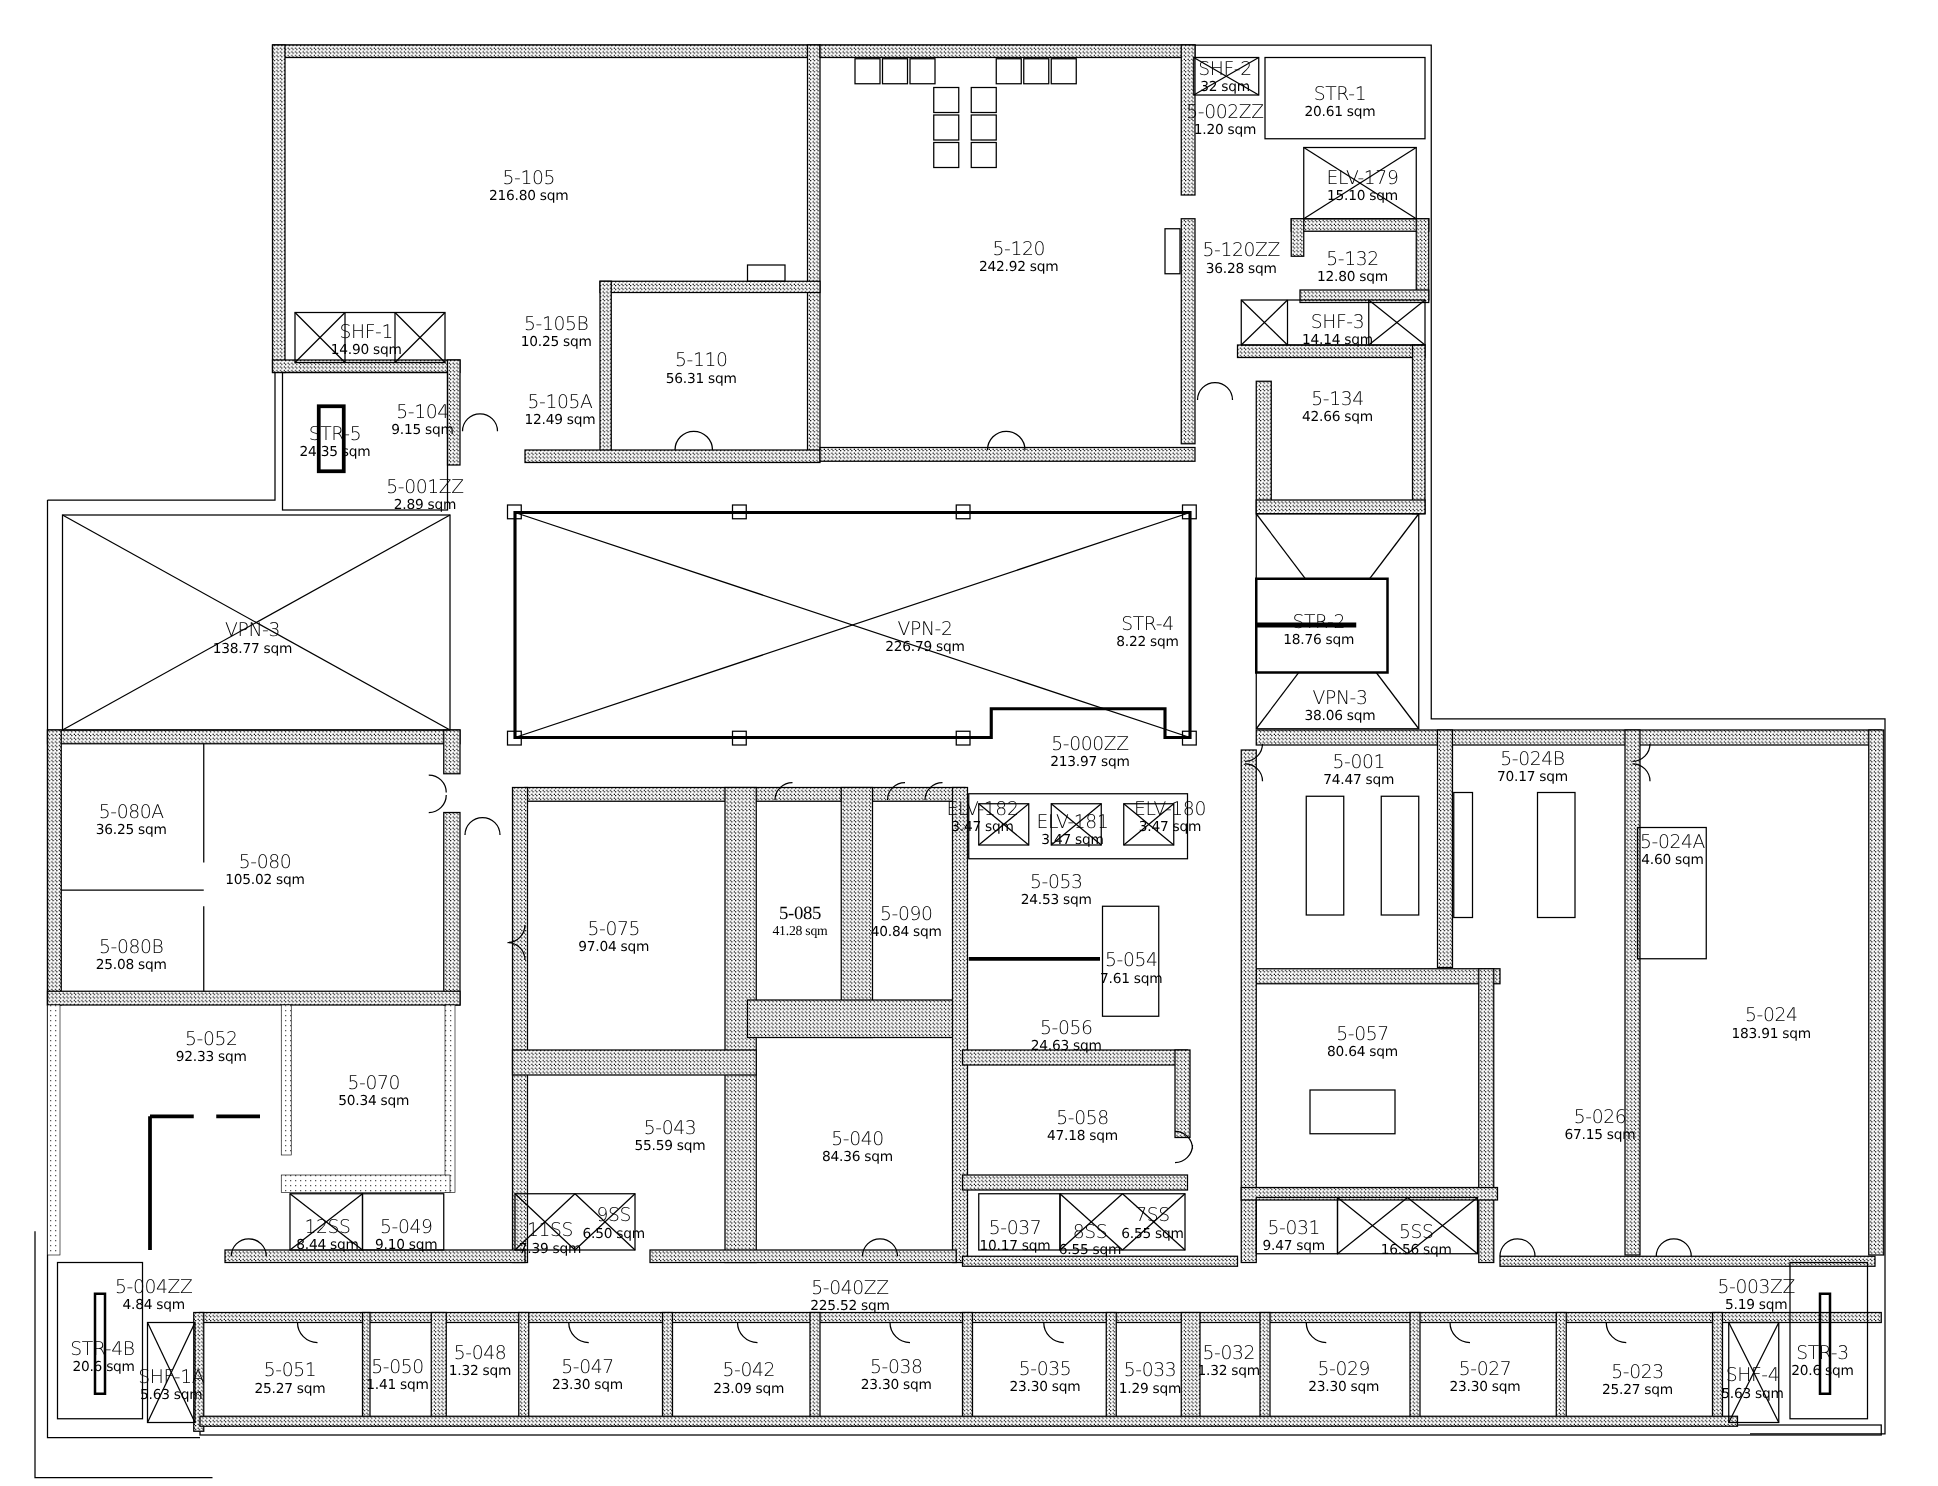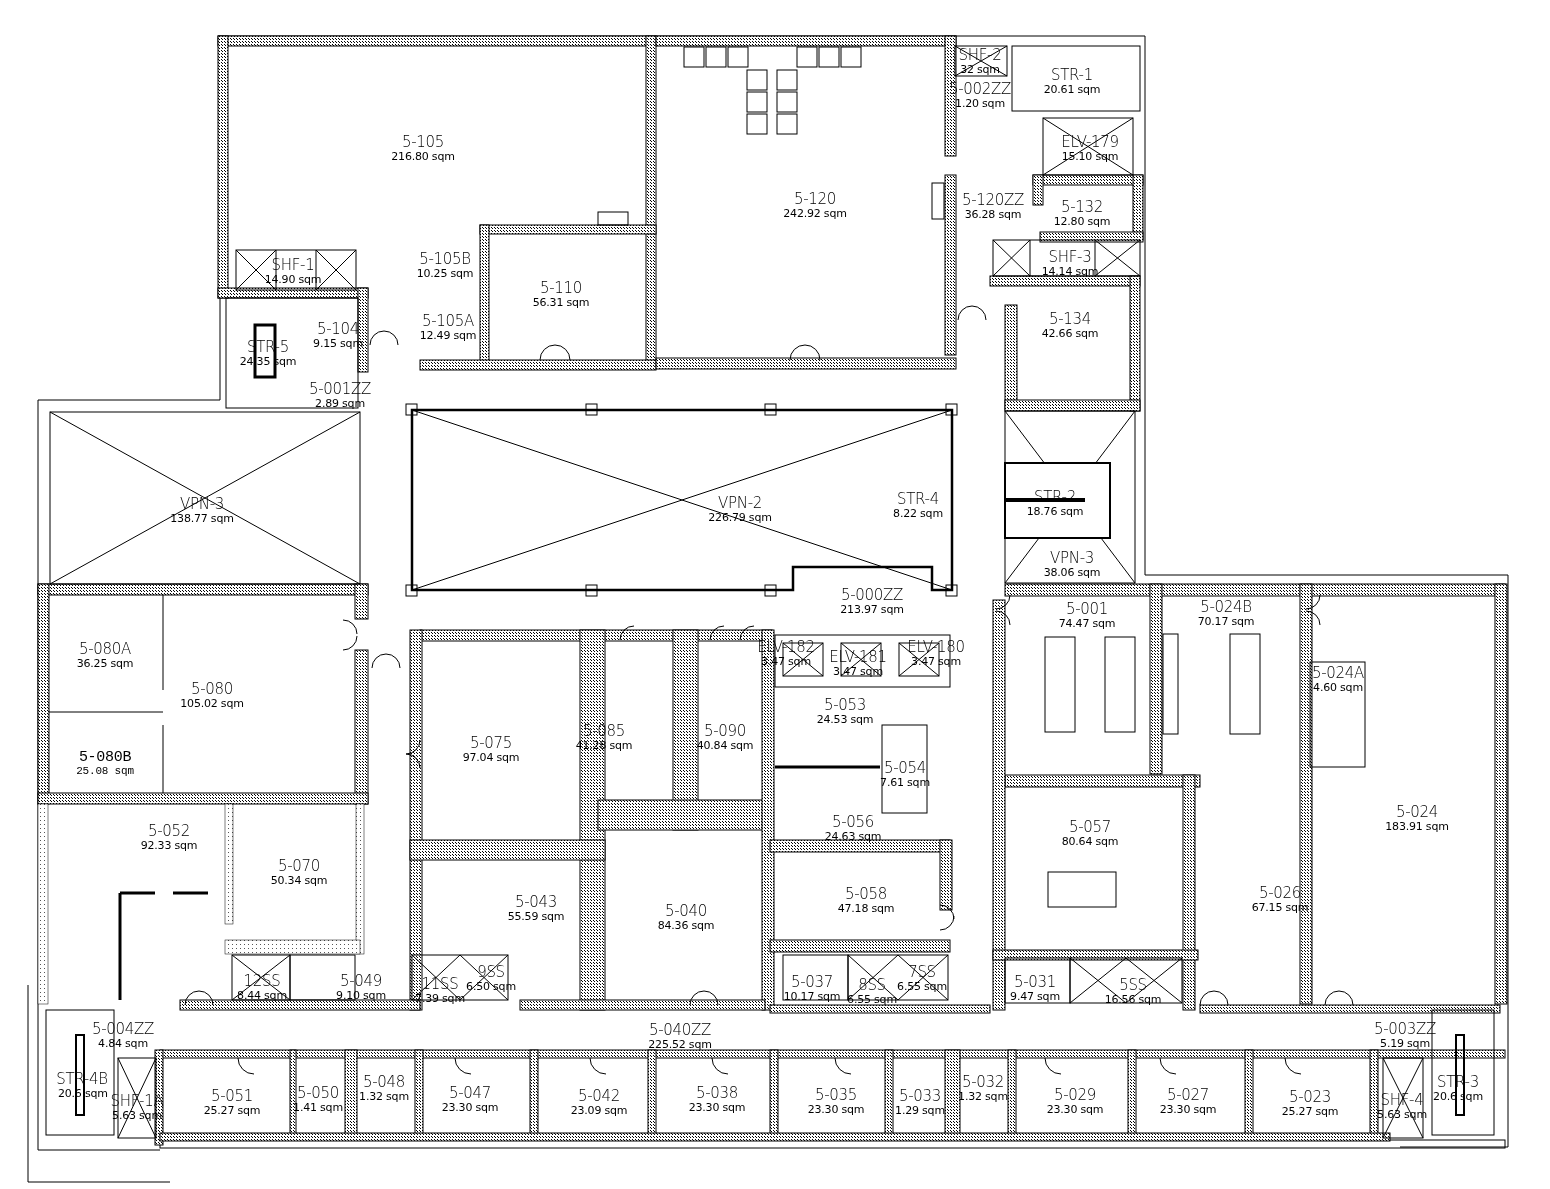--- a/index.html
+++ b/index.html
@@ -380,29 +380,29 @@
       <span class="area">3.47 sqm</span>
     </div>
     <div class="room-label" style="left: 105px; top: 642px;">
       <span class="rid">5-080A</span>
       <span class="area">36.25 sqm</span>
     </div>
     <div class="room-label" style="left: 212px; top: 682px;">
       <span class="rid">5-080</span>
       <span class="area">105.02 sqm</span>
     </div>
-    <div class="room-label" style="left: 105px; top: 750px; font-family: Liberation Mono, monospace;">
+    <div class="room-label" style="left: 105px; top: 750px;">
       <span class="rid">5-080B</span>
       <span class="area">25.08 sqm</span>
     </div>
     <div class="room-label" style="left: 491px; top: 736px;">
       <span class="rid">5-075</span>
       <span class="area">97.04 sqm</span>
     </div>
-    <div class="room-label" style="left: 604px; top: 724px;">
+    <div class="room-label" style="left: 640px; top: 724px; font-family: Liberation Serif, serif;">
       <span class="rid">5-085</span>
       <span class="area">41.28 sqm</span>
     </div>
     <div class="room-label" style="left: 725px; top: 724px;">
       <span class="rid">5-090</span>
       <span class="area">40.84 sqm</span>
     </div>
     <div class="room-label" style="left: 845px; top: 698px;">
       <span class="rid">5-053</span>
       <span class="area">24.53 sqm</span>
@@ -444,21 +444,21 @@
       <span class="area">47.18 sqm</span>
     </div>
     <div class="room-label" style="left: 1280px; top: 886px;">
       <span class="rid">5-026</span>
       <span class="area">67.15 sqm</span>
     </div>
     <div class="room-label" style="left: 262px; top: 974px;">
       <span class="rid">12SS</span>
       <span class="area">8.44 sqm</span>
     </div>
-    <div class="room-label" style="left: 325px; top: 974px; margin-left: 36px;">
+    <div class="room-label" style="left: 325px; top: 974px;">
       <span class="rid">5-049</span>
       <span class="area">9.10 sqm</span>
     </div>
     <div class="room-label" style="left: 440px; top: 977px;">
       <span class="rid">11SS</span>
       <span class="area">7.39 sqm</span>
     </div>
     <div class="room-label" style="left: 491px; top: 965px;">
       <span class="rid">9SS</span>
       <span class="area">6.50 sqm</span>

